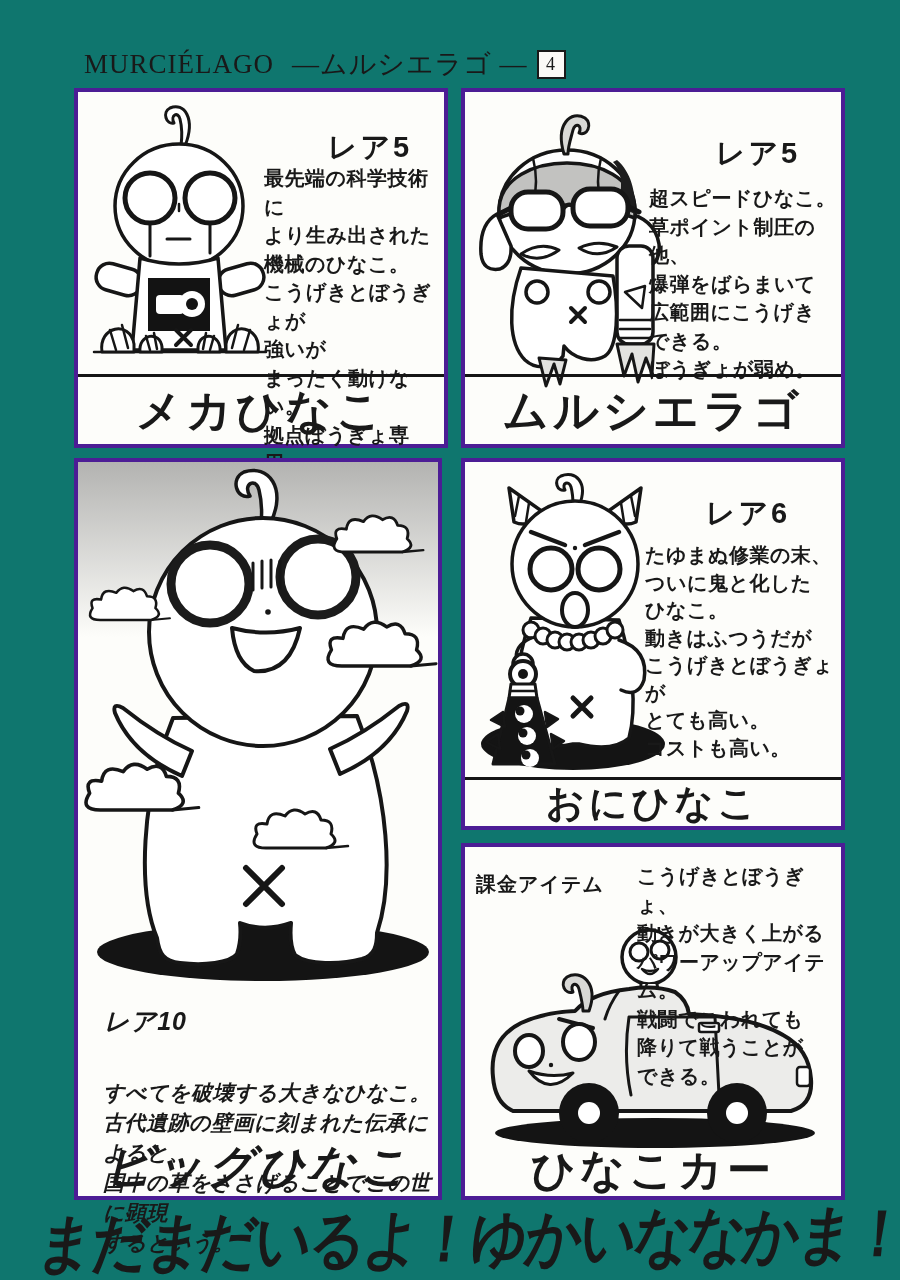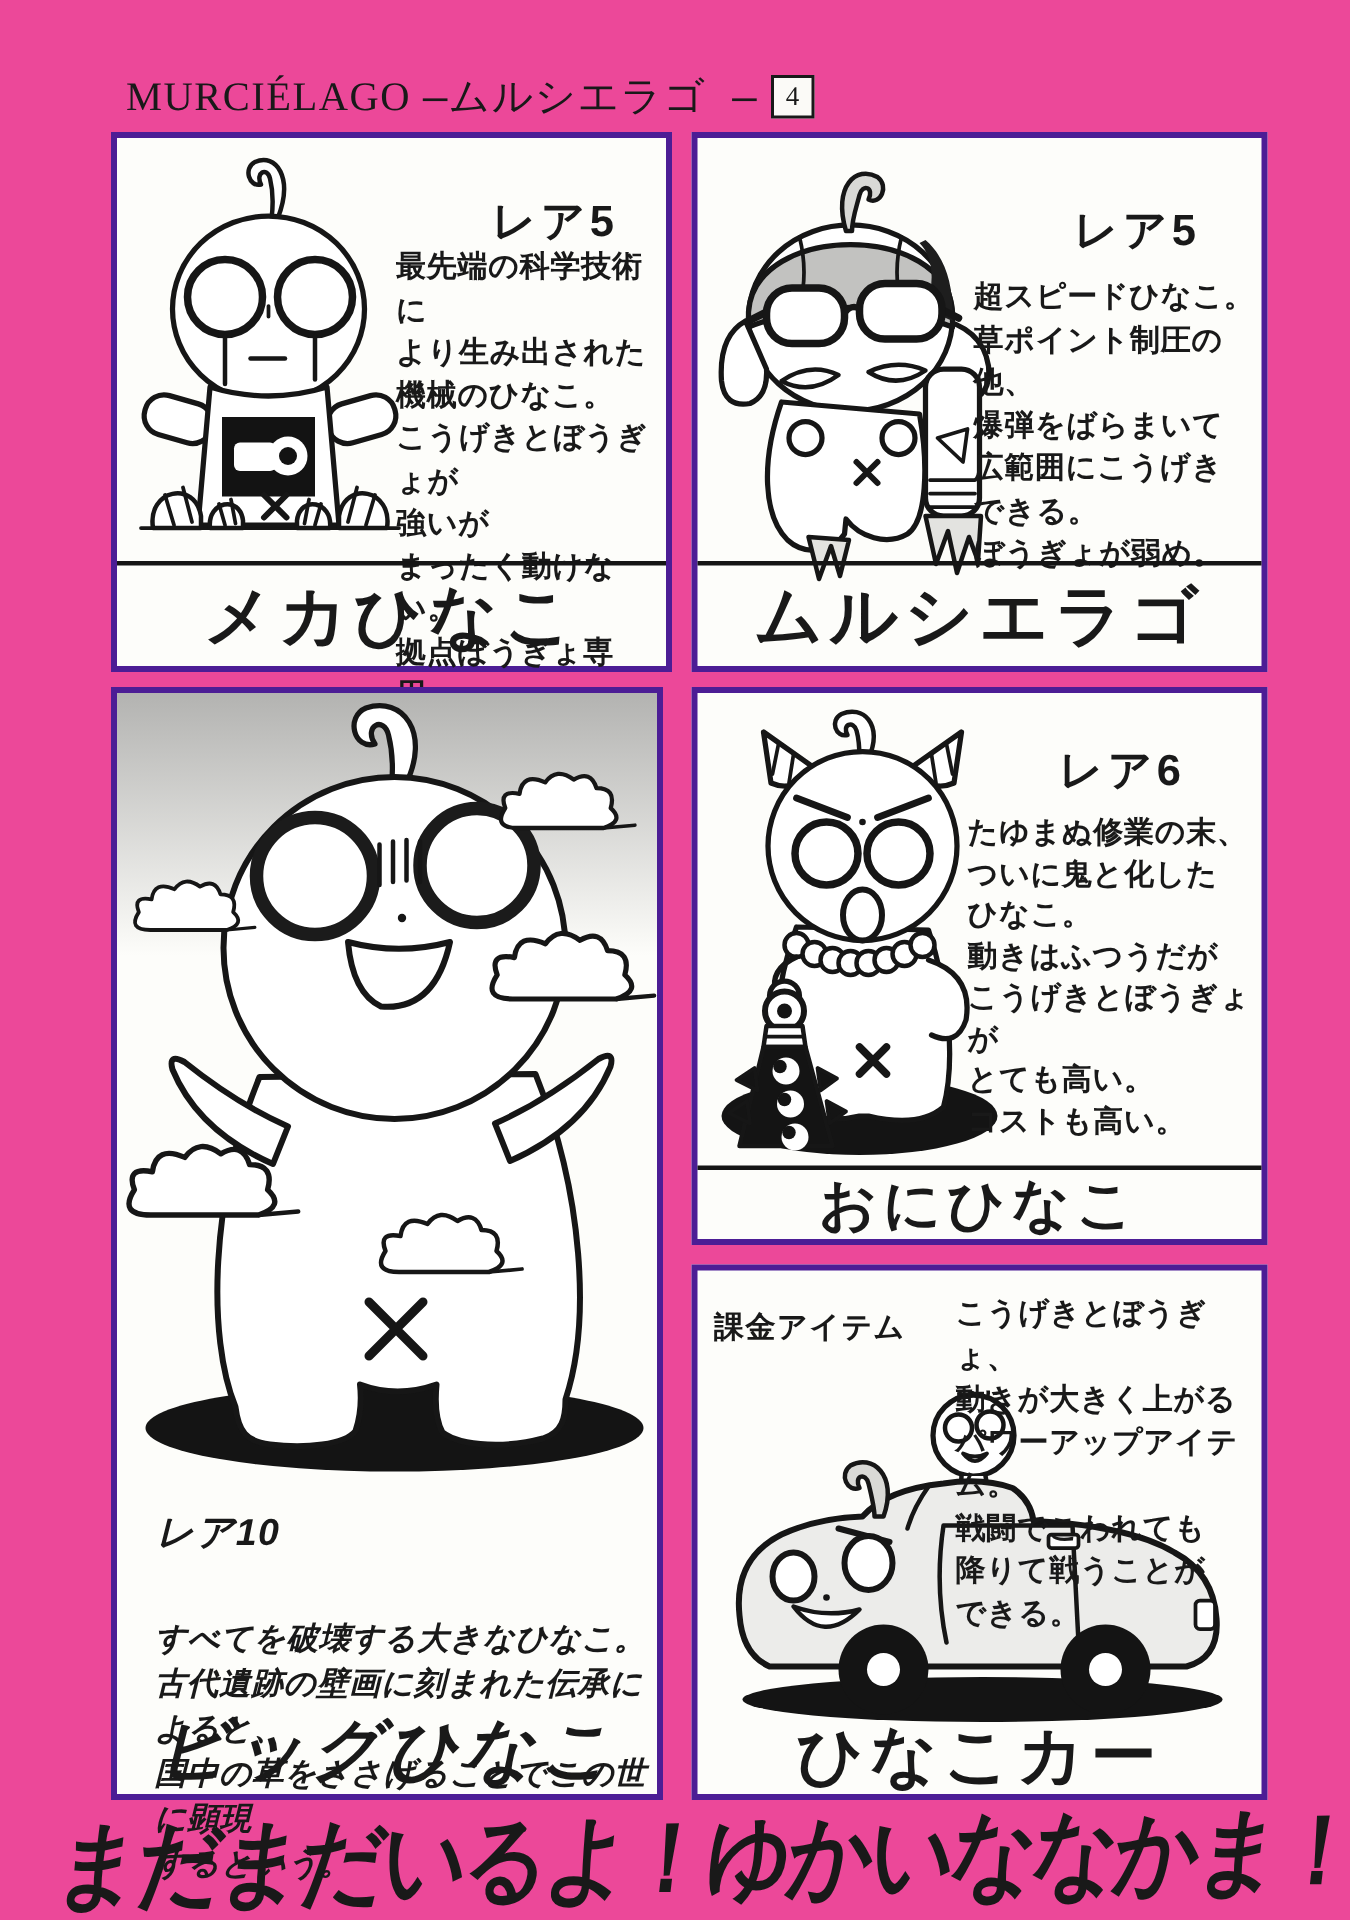--- a/index.html
+++ b/index.html
@@ -4,30 +4,30 @@
 <style>
   html,body{margin:0;padding:0;}
   body{
     width:900px;height:1280px;
     background:#eceae6;
     font-family:"Liberation Sans",sans-serif;
     color:#191919;
   }
   .page{
     position:relative;width:900px;height:1280px;
-    background:#ec4899;overflow:hidden;
+    background:#0f766e;overflow:hidden;
   }
   
   .header{
     position:absolute;left:84px;top:46px;
     font-family:"Liberation Serif",serif;
     font-size:27px;letter-spacing:1px;
     display:flex;align-items:center;white-space:nowrap;
   }
-  .header .jp{margin-left:8px;font-family:Liberation Mono, monospace;}
+  .header .jp{margin-left:18px;}
   .volume-box{
     display:inline-flex;align-items:center;justify-content:center;
     width:25px;height:25px;border:2px solid #191919;
     font-size:18px;margin-left:9px;background:#fbfaf7;
   }
   
   .panel{
     position:absolute;background:#fdfdfa;
     border:4px solid #4c1d95;box-sizing:border-box;
   }

